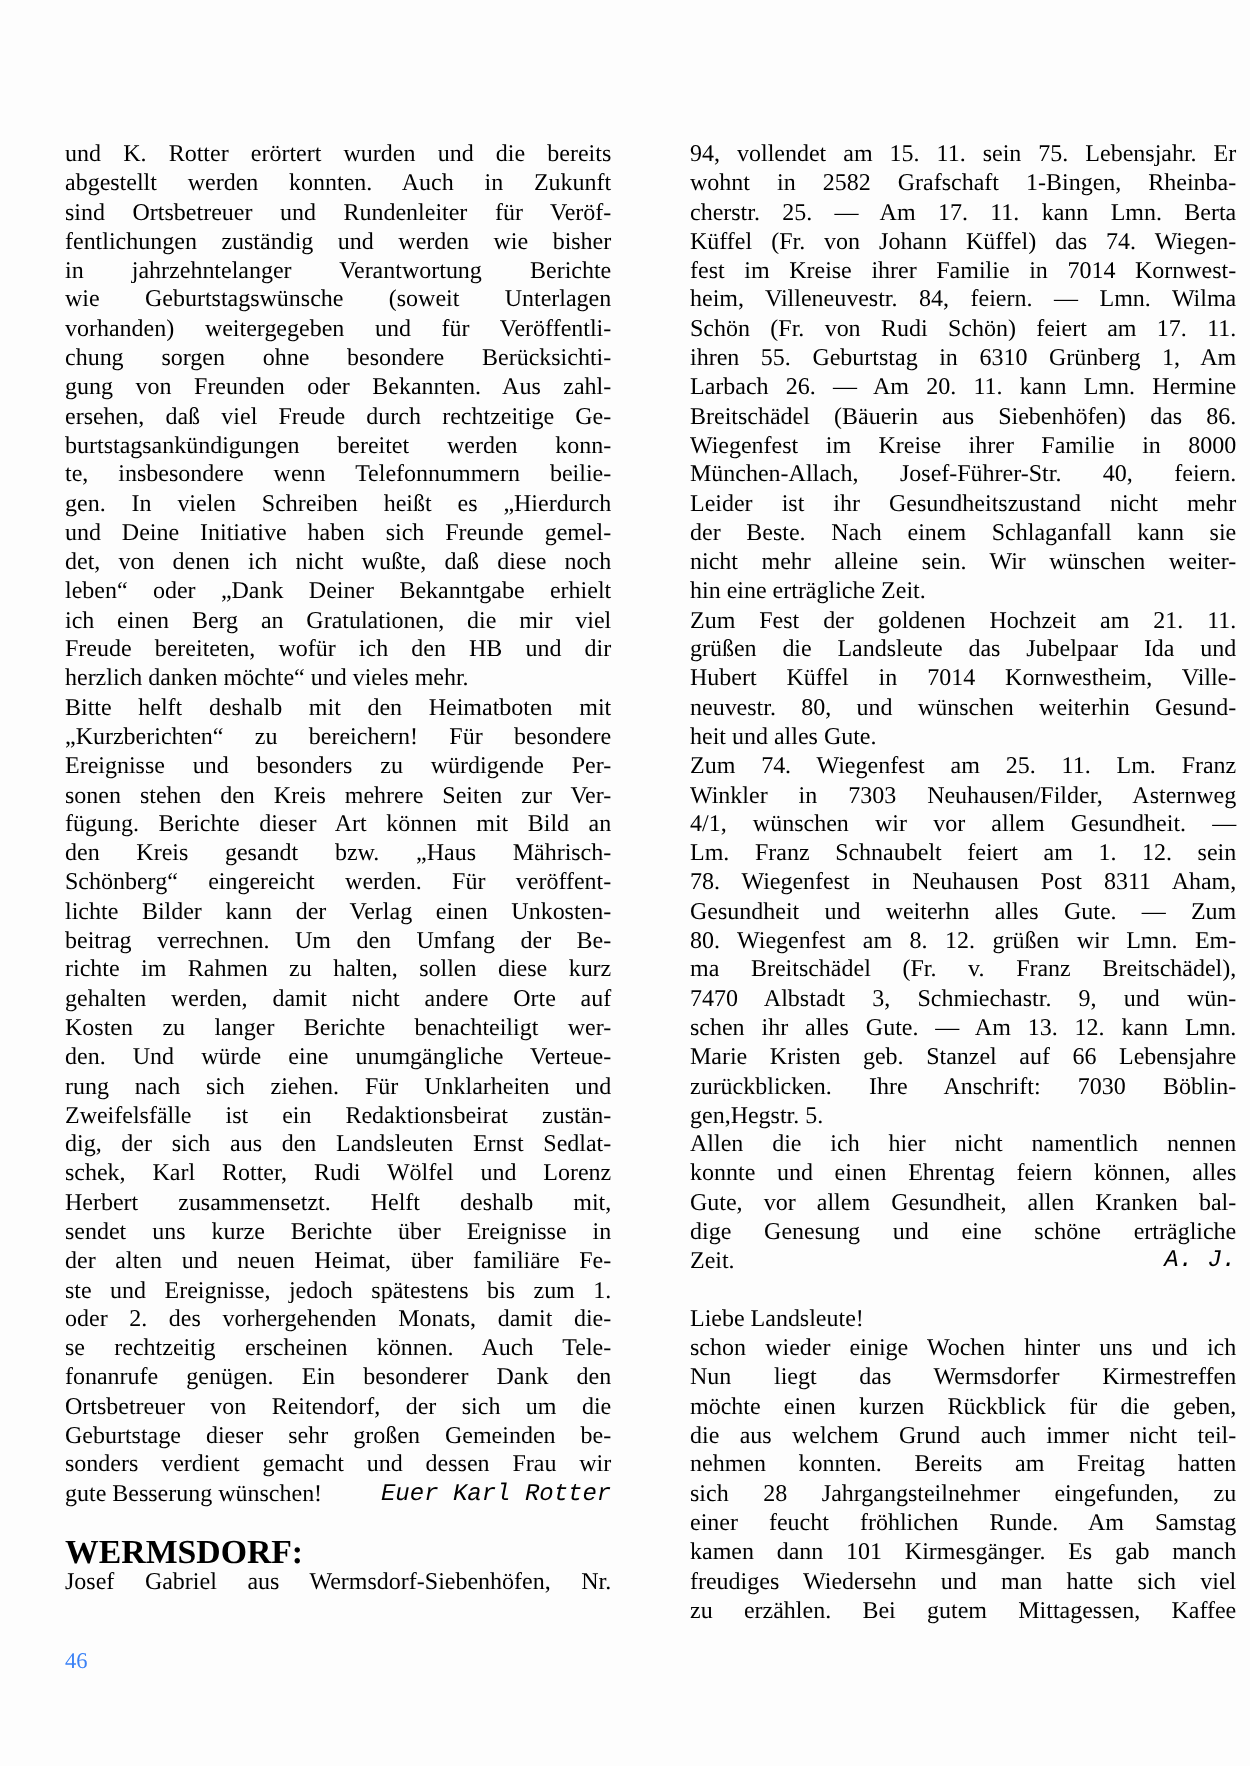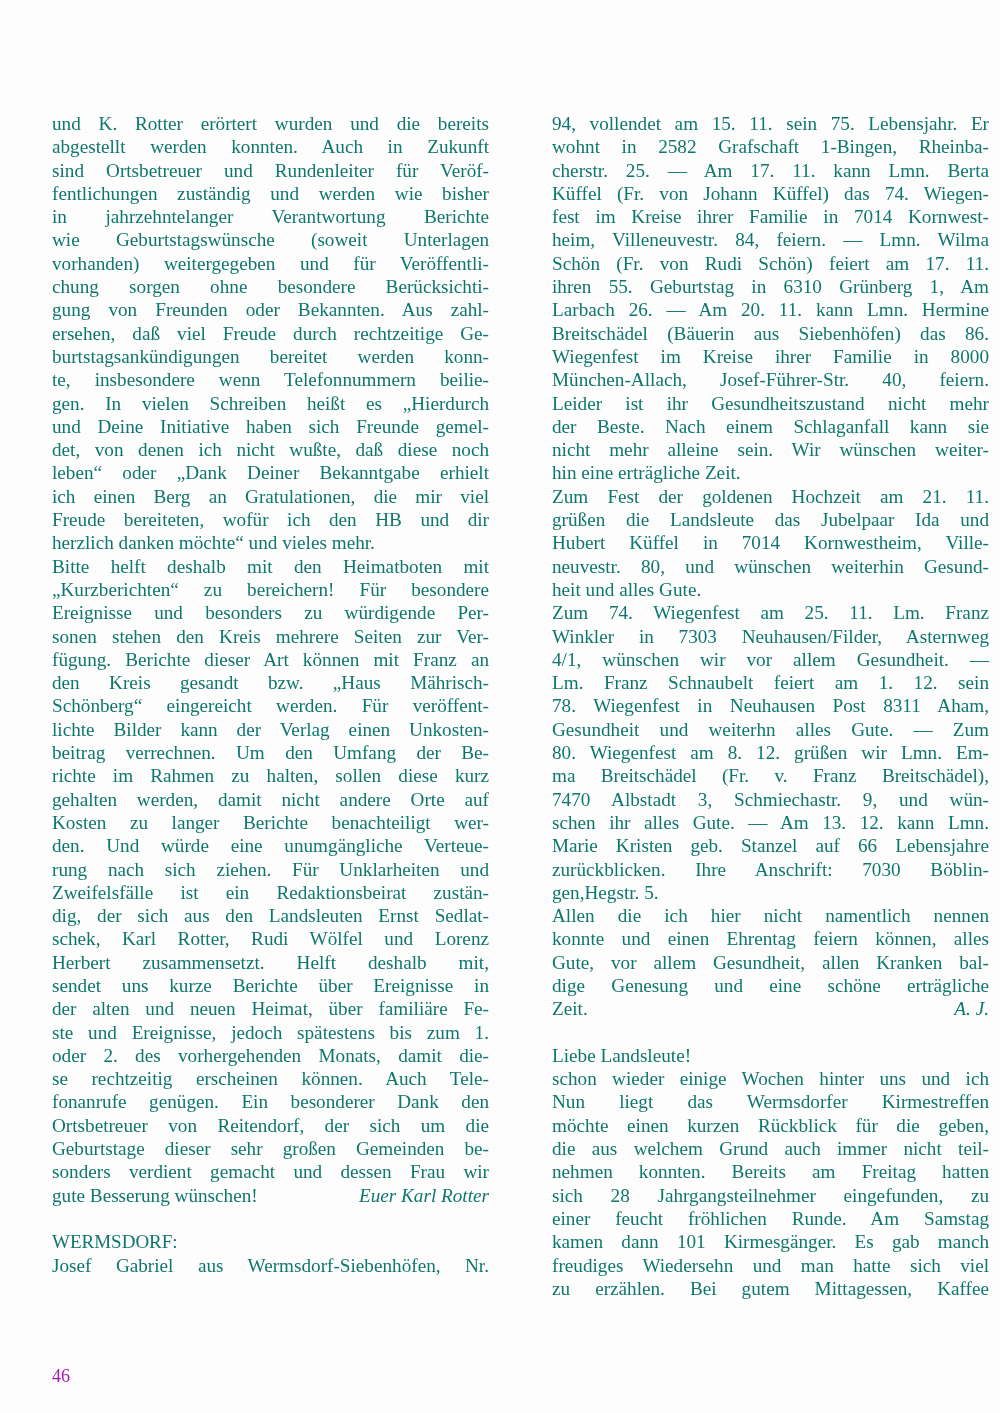--- a/index.html
+++ b/index.html
@@ -4,44 +4,44 @@
 <style>
   html, body { margin: 0; padding: 0; background: #ffffff; }
   body { width: 1000px; height: 1413px; position: relative; overflow: hidden; }
   .page { position: absolute; left: 0; top: 0; width: 1000px; height: 1413px; background: #fdfdfd; }
   .col {
     position: absolute;
     top: 112px;
     width: 437px;
     font-family: "Liberation Serif", serif;
     font-size: 19.2px;
-    color: #0f766e;
+    color: #000000;
   }
   .col.left { left: 52px; }
   .col.right { left: 512px; margin-left: 40px; }
   .line {
     height: 23.3px;
     line-height: 23.3px;
     white-space: nowrap;
     text-align: justify;
     text-align-last: justify;
     overflow: visible;
   }
   .line.last { text-align-last: left; }
   .line.blank { height: 23.3px; }
   b { font-weight: normal; }
-  .heading { font-weight: normal; font-size: 19px; }
-  .sig { float: right; font-style: italic; }
+  .heading { font-weight: bold; font-size: 27px; }
+  .sig { float: right; font-style: italic; font-family: Liberation Mono, monospace; }
   .page-number {
     position: absolute;
     left: 52px;
-    top: 1366px;
+    top: 1318px;
     font-family: "Liberation Serif", serif;
     font-size: 18px;
-    color: #a21caf;
+    color: #3b82f6;
   }
 </style>
 </head>
 <body>
 
 <div class="page">
   <div class="col left" id="col-left">
       <div class="line"><span>und K. Rotter erörtert wurden und die bereits</span></div>
       <div class="line"><span>abgestellt werden konnten. Auch in Zukunft</span></div>
       <div class="line"><span>sind Ortsbetreuer und Rundenleiter für Veröf-</span></div>
@@ -58,21 +58,21 @@
       <div class="line"><span>und Deine Initiative haben sich Freunde gemel-</span></div>
       <div class="line"><span>det, von denen ich nicht wußte, daß diese noch</span></div>
       <div class="line"><span>leben“ oder „Dank Deiner Bekanntgabe erhielt</span></div>
       <div class="line"><span>ich einen Berg an Gratulationen, die mir viel</span></div>
       <div class="line"><span>Freude bereiteten, wofür ich den HB und dir</span></div>
       <div class="line last"><span>herzlich danken möchte“ und vieles mehr.</span></div>
       <div class="line"><span>Bitte helft deshalb mit den Heimatboten mit</span></div>
       <div class="line"><b>„Kurzberichten“</b><span> zu bereichern! Für besondere</span></div>
       <div class="line"><span>Ereignisse und besonders zu würdigende Per-</span></div>
       <div class="line"><span>sonen stehen den Kreis mehrere Seiten zur Ver-</span></div>
-      <div class="line"><span>fügung. Berichte dieser Art können mit Franz an</span></div>
+      <div class="line"><span>fügung. Berichte dieser Art können mit Bild an</span></div>
       <div class="line"><span>den Kreis gesandt bzw. „Haus Mährisch-</span></div>
       <div class="line"><span>Schönberg“ eingereicht werden. Für veröffent-</span></div>
       <div class="line"><span>lichte Bilder kann der Verlag einen Unkosten-</span></div>
       <div class="line"><span>beitrag verrechnen. Um den Umfang der Be-</span></div>
       <div class="line"><span>richte im Rahmen zu halten, sollen diese kurz</span></div>
       <div class="line"><span>gehalten werden, damit nicht andere Orte auf</span></div>
       <div class="line"><span>Kosten zu langer Berichte benachteiligt wer-</span></div>
       <div class="line"><span>den. Und würde eine unumgängliche Verteue-</span></div>
       <div class="line"><span>rung nach sich ziehen. Für Unklarheiten und</span></div>
       <div class="line"><span>Zweifelsfälle ist ein Redaktionsbeirat zustän-</span></div>

